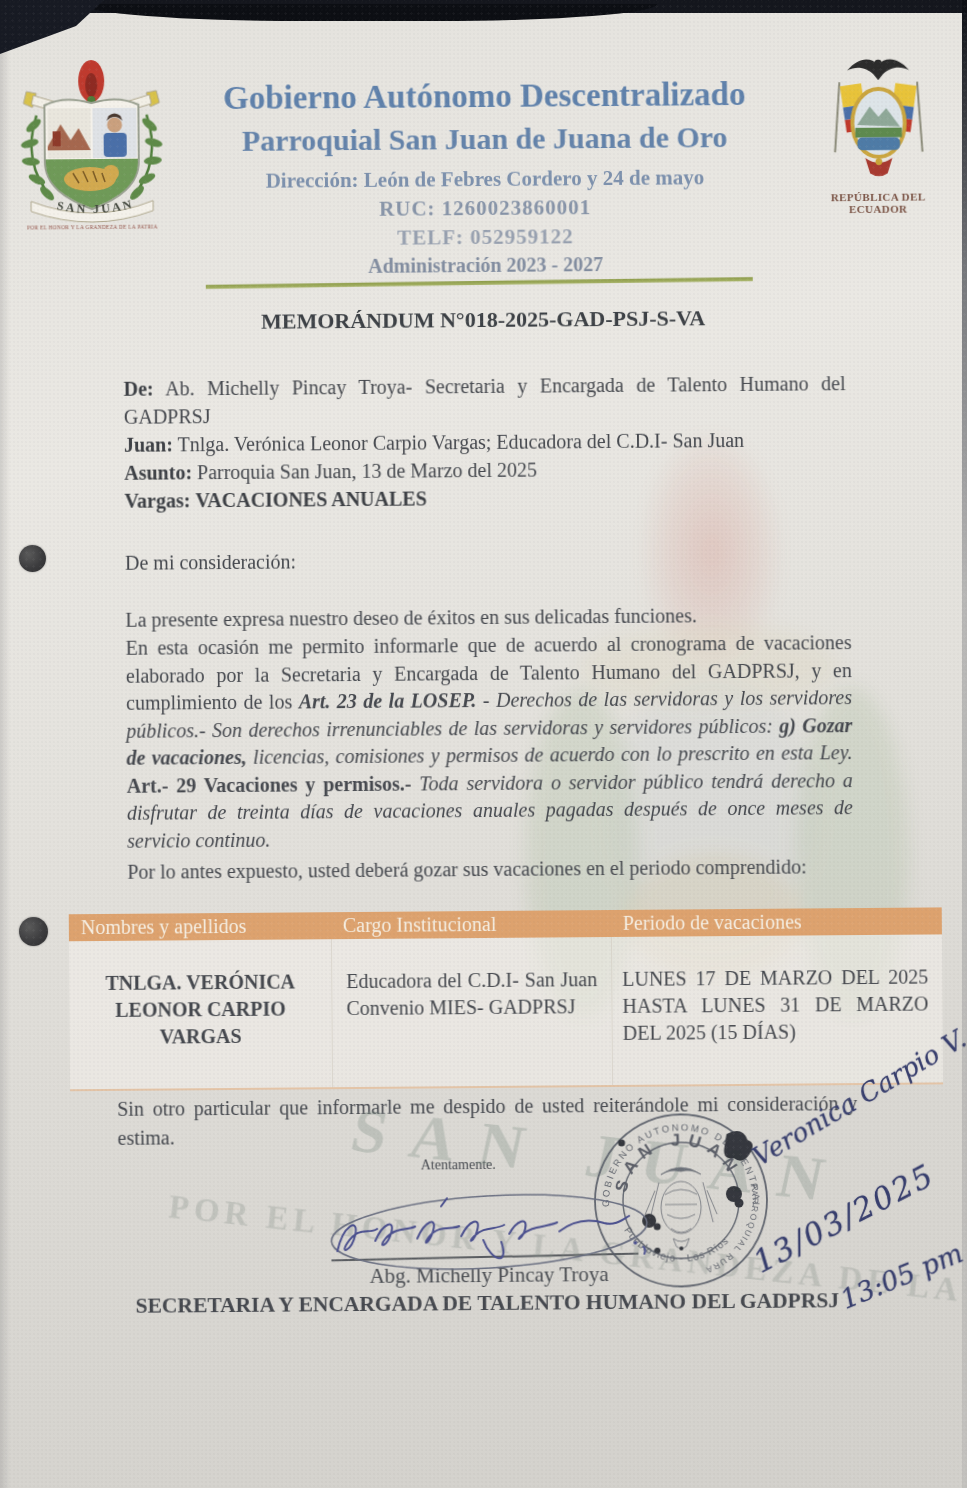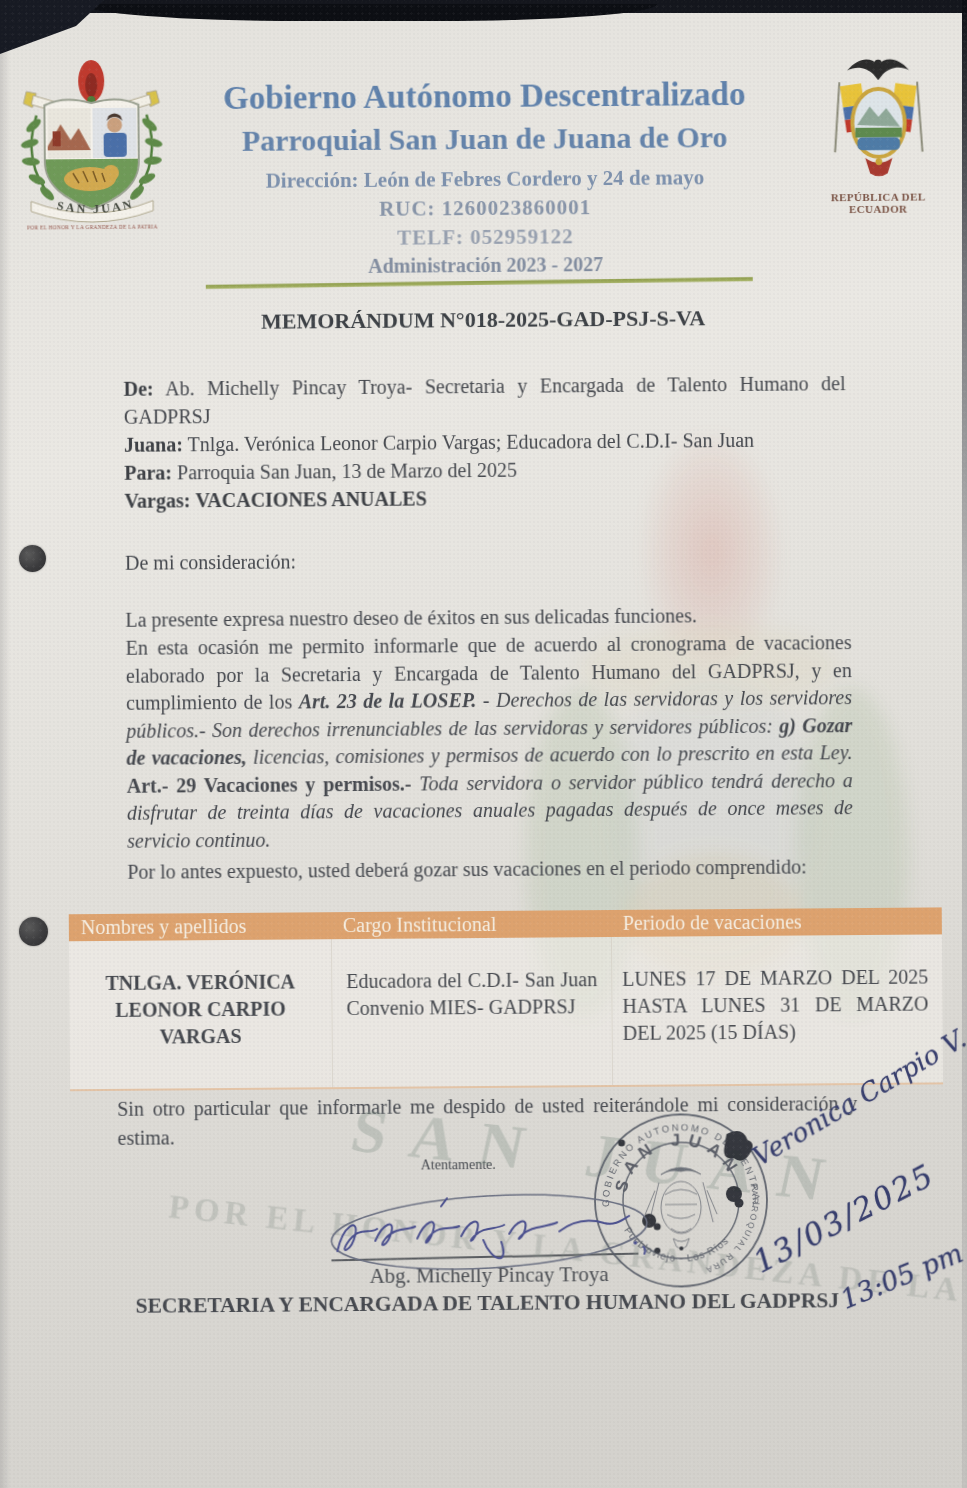--- a/index.html
+++ b/index.html
@@ -199,22 +199,22 @@
       <div class="hdr-l3">Dirección: León de Febres Cordero y 24 de mayo</div>
       <div class="hdr-l4">RUC: 1260023860001</div>
       <div class="hdr-l5">TELF: 052959122</div>
       <div class="hdr-l6">Administración 2023 - 2027</div>
     </div>
     <div class="green-rule"></div>
 
     <div class="memo-title">MEMORÁNDUM N°018-2025-GAD-PSJ-S-VA</div>
     <div class="fields">
       <p><b>De:</b> <span>Ab. Michelly Pincay Troya- Secretaria y Encargada de Talento Humano del GADPRSJ</span></p>
-      <p><b>Juana:</b> <span>Tnlga. Verónica Leonor Carpio Vargas; Educadora del C.D.I- San Juan</span></p>
-      <p><b>Para:</b> <span>Parroquia San Juan, 13 de Marzo del 2025</span></p>
+      <p><b>Juan:</b> <span>Tnlga. Verónica Leonor Carpio Vargas; Educadora del C.D.I- San Juan</span></p>
+      <p><b>Asunto:</b> <span>Parroquia San Juan, 13 de Marzo del 2025</span></p>
       <p><b>Vargas:</b> <b>VACACIONES ANUALES</b></p>
     </div>
     <div class="salutation">De mi consideración:</div>
 
     <div class="para" id="p1">La presente expresa nuestro deseo de éxitos en sus delicadas funciones.</div>
     <div class="para" id="p2"><span>En esta ocasión me permito informarle que de acuerdo al cronograma de vacaciones elaborado por la Secretaria y Encargada de Talento Humano del GADPRSJ, y  en cumplimiento de los </span><span class="b i">Art. 23 de la LOSEP.</span><span class="i"> - </span><span class="i">Derechos de las servidoras y los servidores públicos.- Son derechos irrenunciables de las servidoras y servidores públicos: </span><span class="b i">g) Gozar de vacaciones,</span><span class="i"> licencias, comisiones y permisos de acuerdo con lo prescrito en esta Ley. </span><span class="b">Art.- 29 Vacaciones y permisos.-</span><span class="i"> Toda servidora o servidor público tendrá derecho a disfrutar de treinta días de vacaciones anuales pagadas después de once meses de servicio continuo.</span></div>
     <div class="para" id="p3">Por lo antes expuesto, usted deberá gozar sus vacaciones en el periodo comprendido:</div>
 
     <div class="vac-table">
       <div class="vac-head">

